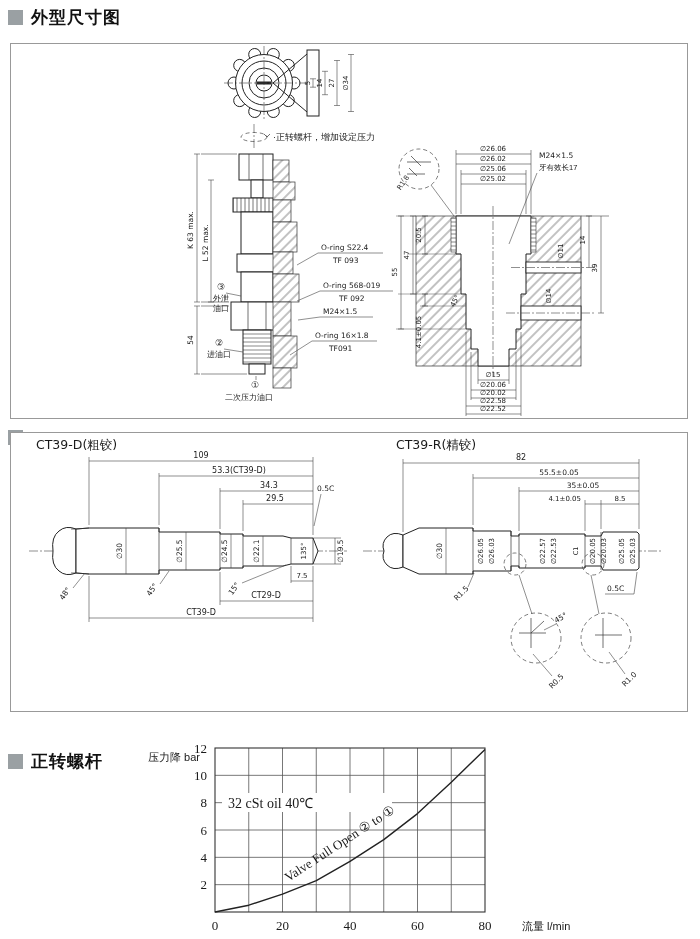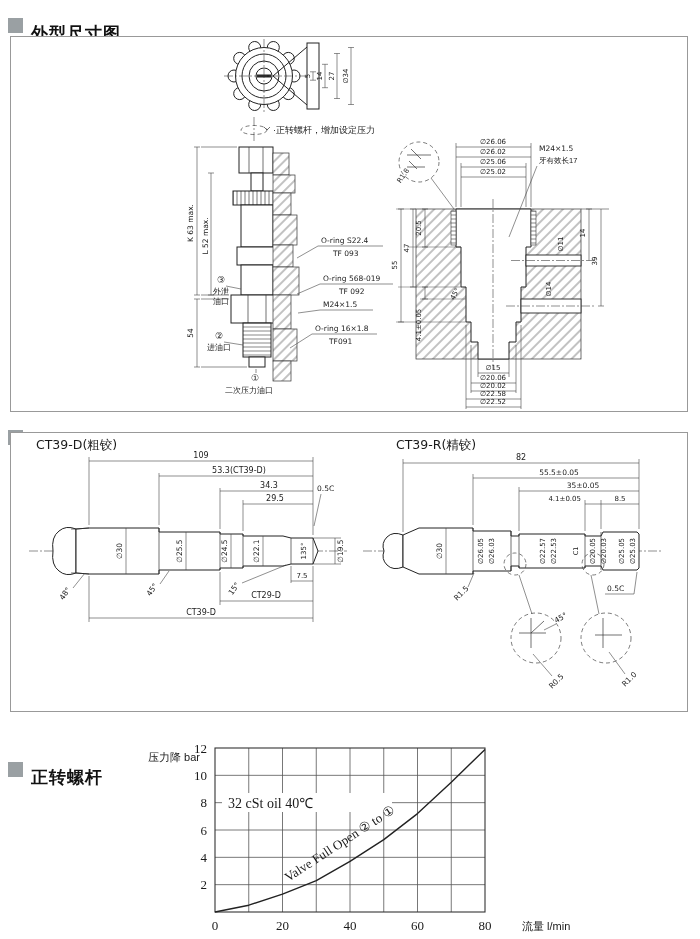--- a/index.html
+++ b/index.html
@@ -1,19 +1,19 @@
 <!DOCTYPE html>
 <html><head>
 <meta charset="utf-8">
 <style>
   html,body{margin:0;padding:0;background:#fff;}
   body{width:700px;height:939px;position:relative;font-family:"Liberation Sans",sans-serif;overflow:hidden;}
   .sec-h{position:absolute;left:8px;display:flex;align-items:center;gap:8px;}
   .bullet{width:15px;height:15px;background:#9aa0a3;display:inline-block;}
-  .h-txt{font-size:17px;font-weight:bold;color:#111;letter-spacing:1px;margin-top:16px;}
+  .h-txt{font-size:17px;font-weight:bold;color:#111;letter-spacing:1px;}
   .h-note{font-size:13px;font-weight:600;color:#222;}
   .frame{position:absolute;left:10px;width:676px;border:1px solid #999;background:#fff;}
   svg{display:block;}
   svg text{font-family:"DejaVu Sans",sans-serif;fill:#1a1a1a;}
   .t6{font-size:6.5px;}
   .t7{font-size:7px;}
   .t75{font-size:7.5px;}
   .t8{font-size:8px;}
   .t9{font-size:9px;}
   .t12{font-size:12.5px;}
@@ -28,21 +28,21 @@
   .chart-num{font-family:"Liberation Serif",serif;font-size:13px;}
 </style>
 </head>
 <body>
 
 <div class="sec-h" style="top:6px">
   <span class="bullet"></span>
   <span class="h-txt">外型尺寸图</span>
 </div>
 
-<div class="frame" style="top:36px;height:374px">
+<div class="frame" style="top:43px;height:374px">
 <svg width="676" height="372" viewBox="0 0 676 372">
   <defs>
     <pattern id="h1" patternUnits="userSpaceOnUse" width="7" height="7" patternTransform="rotate(45)">
       <rect width="7" height="7" fill="#fff"></rect>
           <line x1="1" y1="0" x2="1" y2="7" stroke="#666" stroke-width="0.8"></line>
     </pattern>
     <pattern id="knurl" patternUnits="userSpaceOnUse" width="4" height="14">
       <rect width="4" height="14" fill="#fff"></rect>
           <line x1="2" y1="0" x2="2" y2="14" stroke="#555" stroke-width="0.8"></line>
     </pattern>

